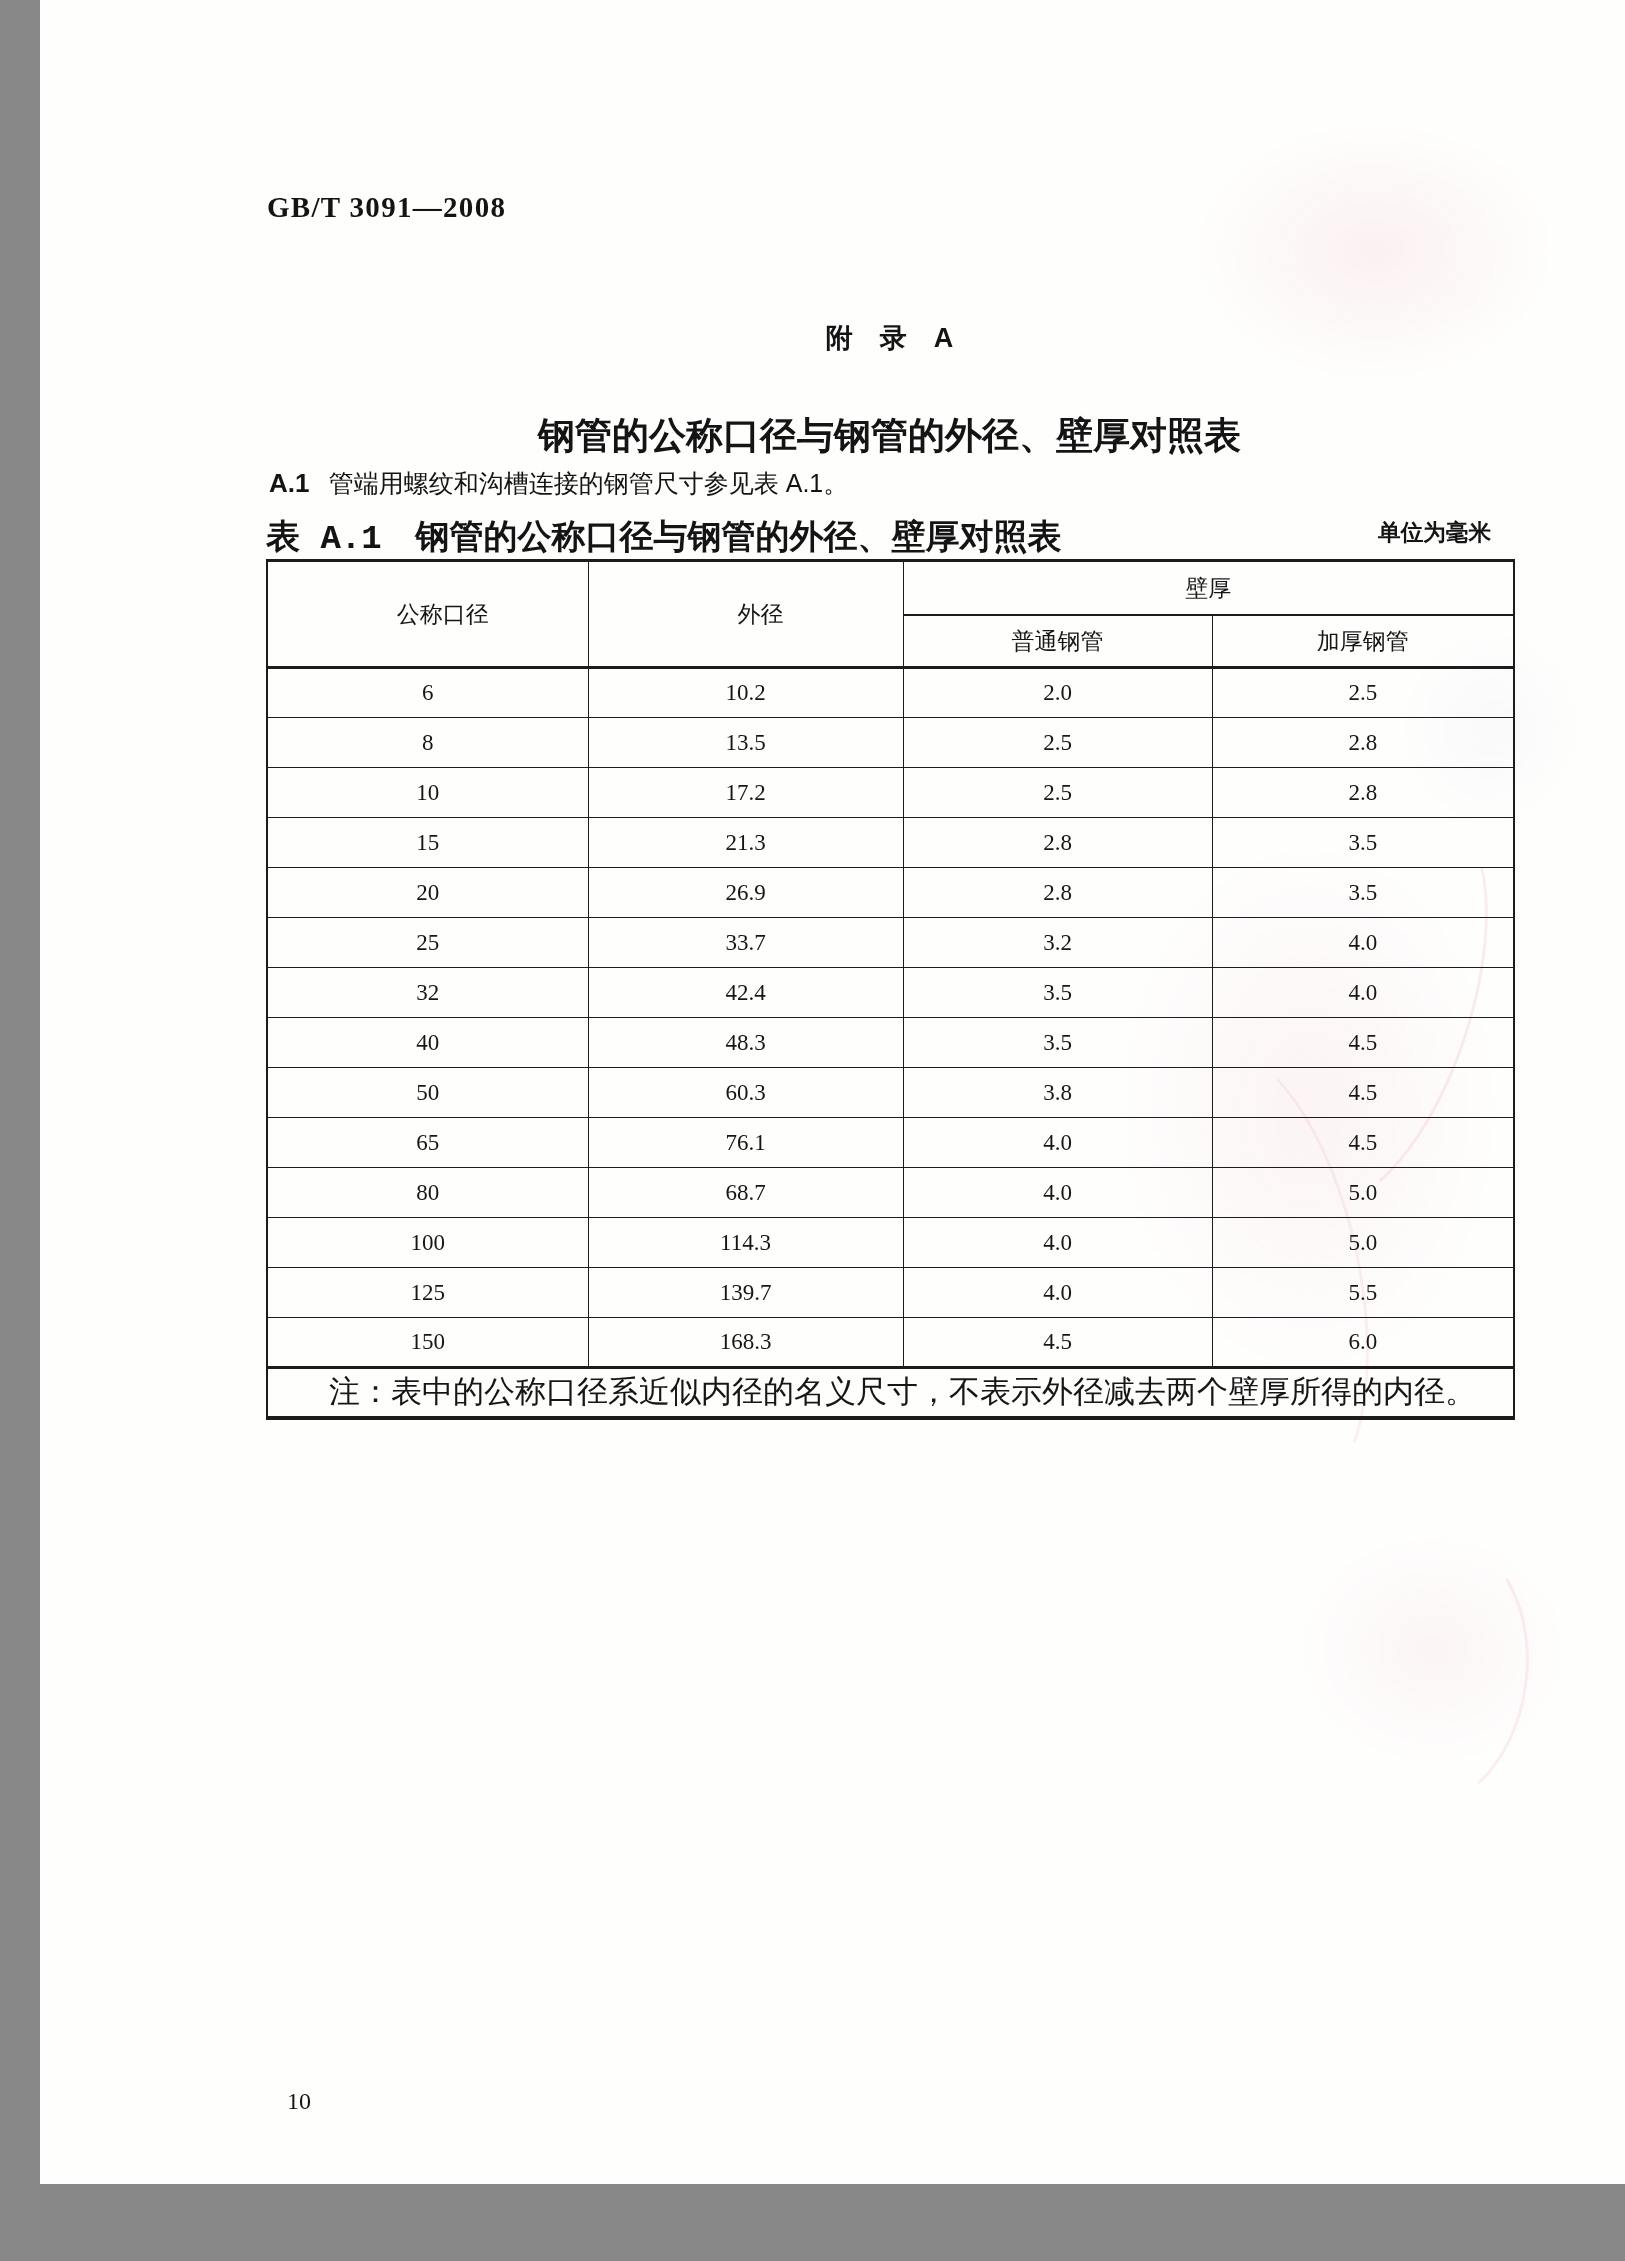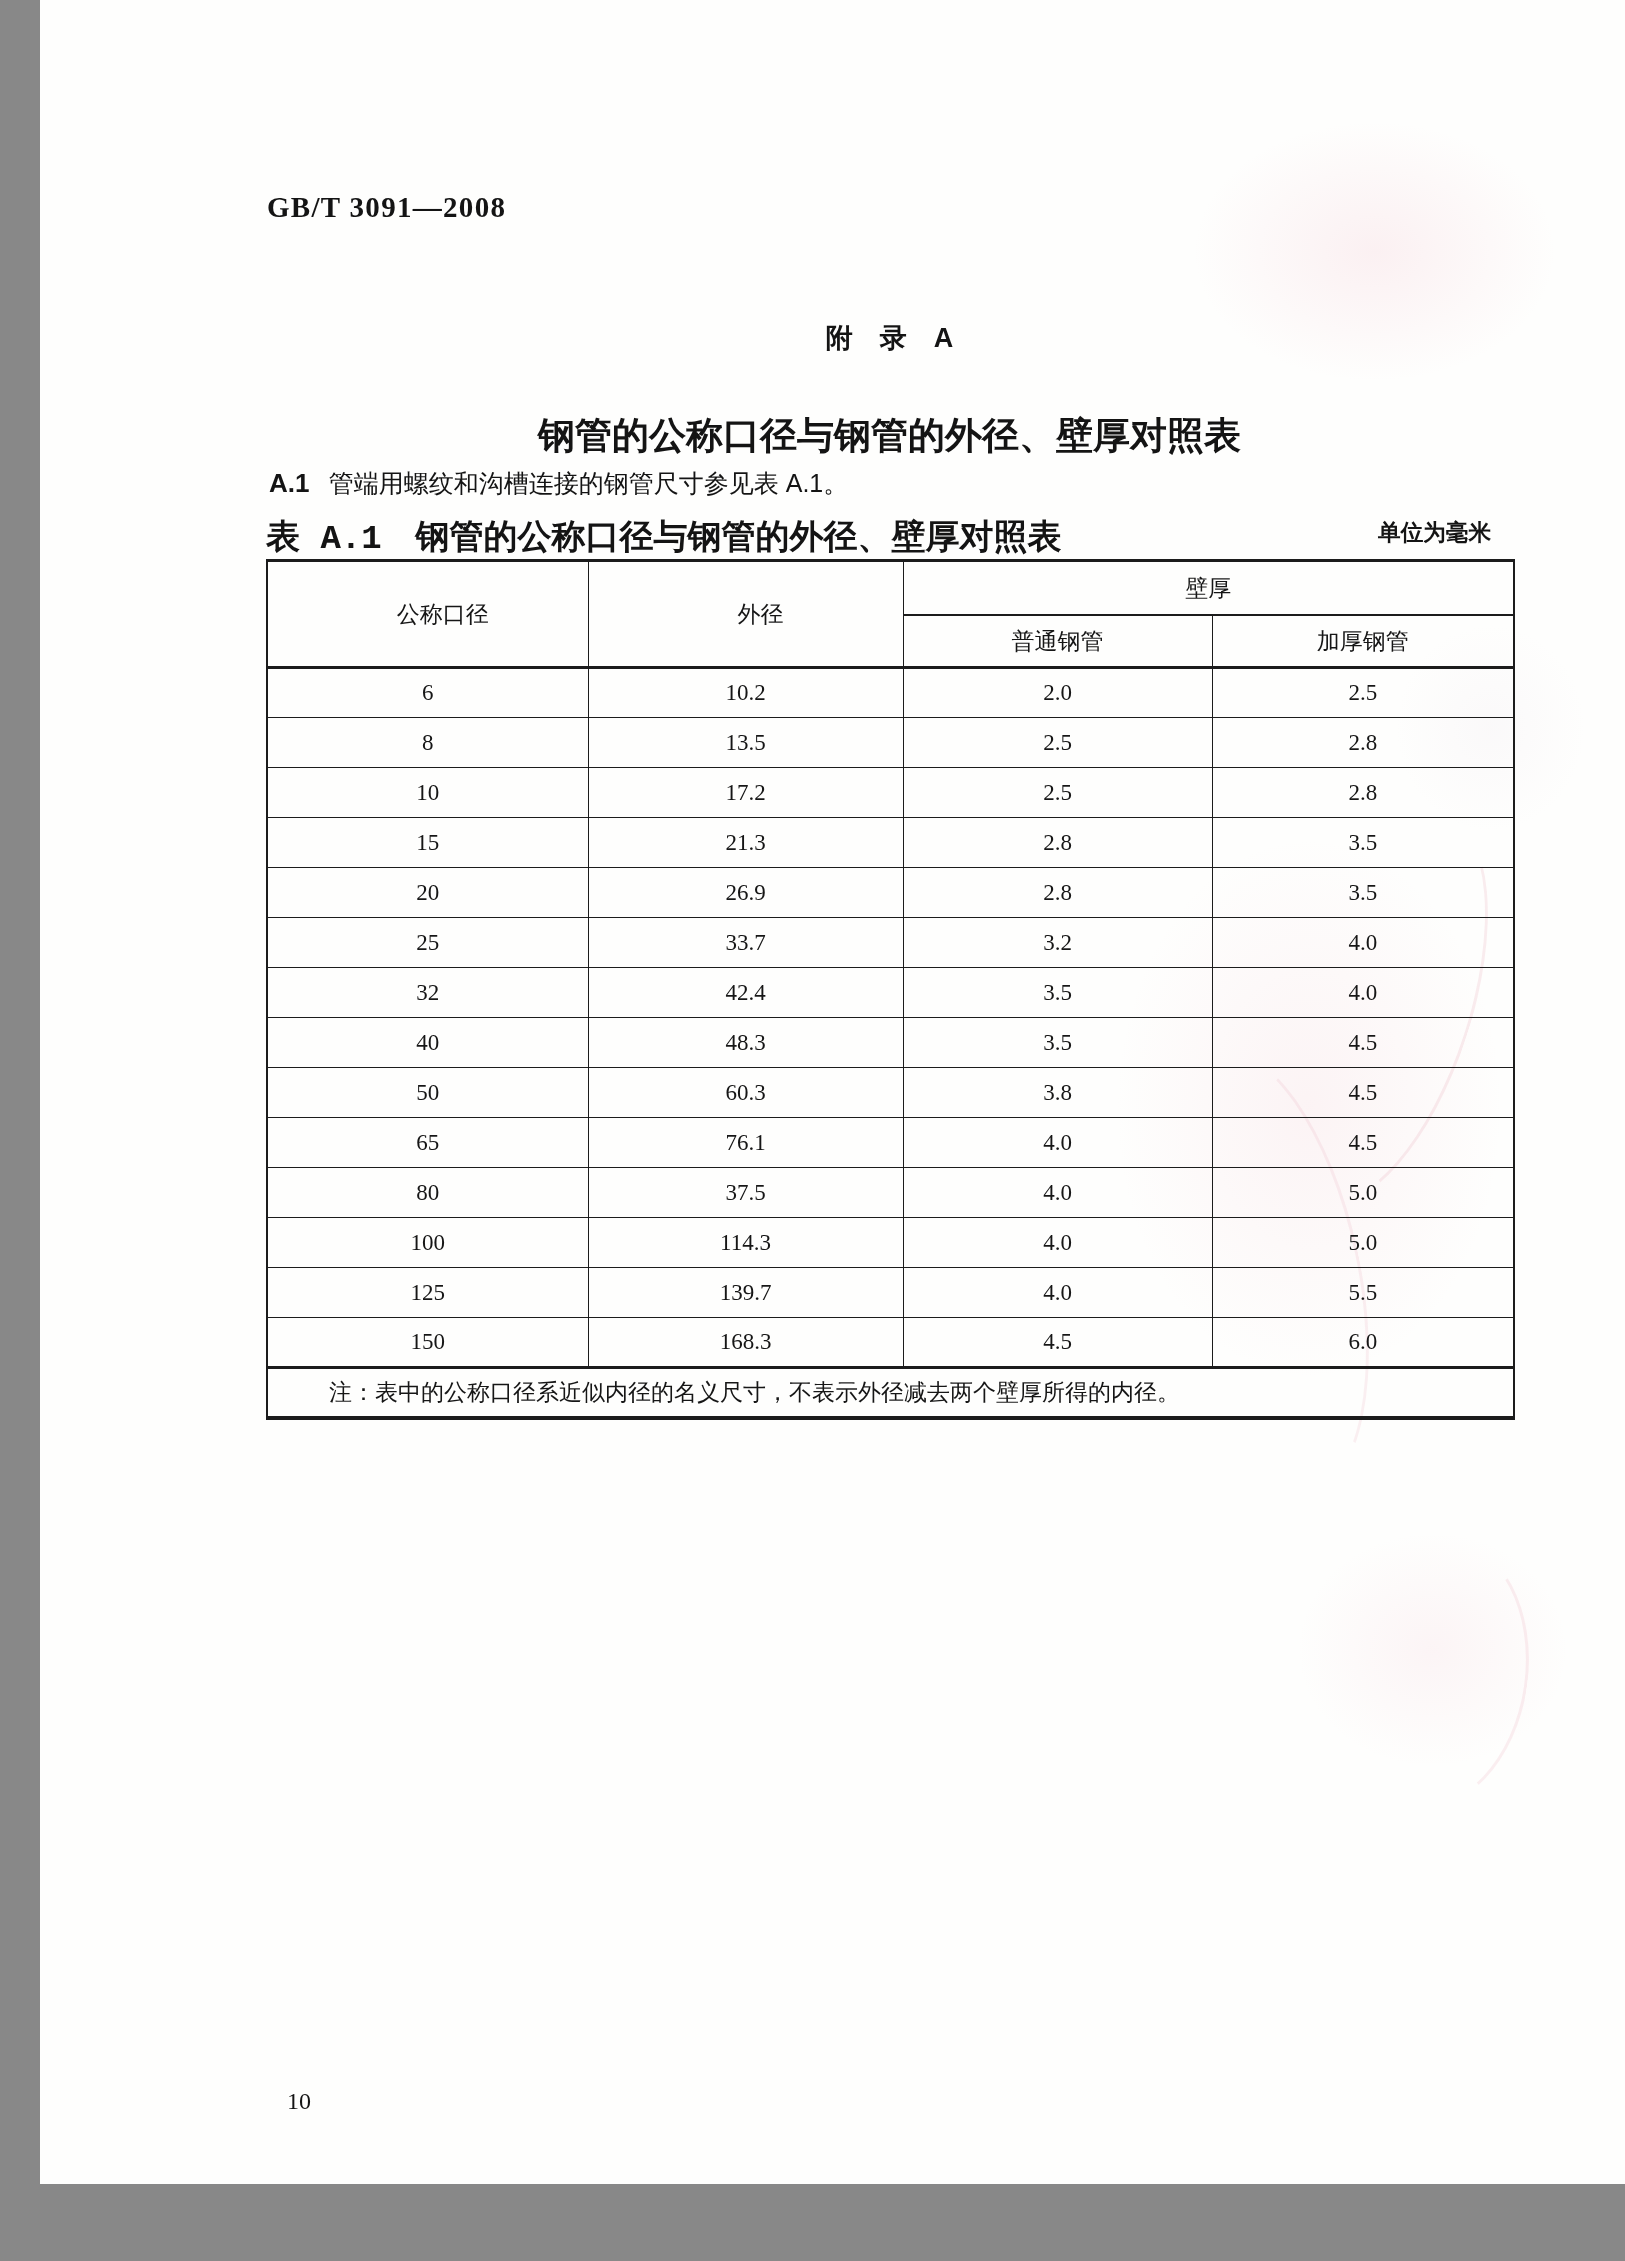--- a/index.html
+++ b/index.html
@@ -29,21 +29,21 @@
             table-layout:fixed;font-size:23px;color:#161616;}
   table.tbl{border:2.6px solid #1c1c1c;border-top-width:3.9px;border-bottom-width:4.5px;}
   .tbl th,.tbl td{border:1.9px solid #1c1c1c;text-align:center;vertical-align:middle;
                   padding:0;font-weight:400;overflow:hidden;}
   .tbl tr.h1 th{height:52px;}
   .tbl tr.h1 th.group{border-bottom:2.6px solid #1c1c1c;}
   .tbl tr.h2 th{height:50px;border-bottom:3.9px solid #1c1c1c;}
   .tbl th[rowspan]{border-bottom:3.9px solid #1c1c1c;padding-left:30px;}
   .tbl tbody tr{height:50px;}
   .tbl tr.note-row td{height:43px;border-top:3.9px solid #1c1c1c;text-align:left;
-                      padding-left:61px;font-size:23px;white-space:nowrap;}
+                      padding-left:61px;font-size:31px;white-space:nowrap;}
   
   .pagenum{position:absolute;left:247px;top:2088px;font-size:24px;}
   
   .artifact{position:absolute;pointer-events:none;}
   .b1{left:1083px;top:71px;width:503px;height:361px;
       background:radial-gradient(closest-side,rgba(236,168,184,0.16),rgba(236,168,184,0) 72%);}
   .b2{left:992px;top:722px;width:554px;height:773px;
       background:radial-gradient(closest-side,rgba(236,168,184,0.12),rgba(236,168,184,0) 70%);}
   .b3{left:1199px;top:1482px;width:387px;height:335px;
       background:radial-gradient(closest-side,rgba(232,160,180,0.10),rgba(232,160,180,0) 70%);}
@@ -164,21 +164,21 @@
           <td>4.5</td>
         </tr>
         <tr>
           <td>65</td>
           <td>76.1</td>
           <td>4.0</td>
           <td>4.5</td>
         </tr>
         <tr>
           <td>80</td>
-          <td>37.5</td>
+          <td>68.7</td>
           <td>4.0</td>
           <td>5.0</td>
         </tr>
         <tr>
           <td>100</td>
           <td>114.3</td>
           <td>4.0</td>
           <td>5.0</td>
         </tr>
         <tr>

